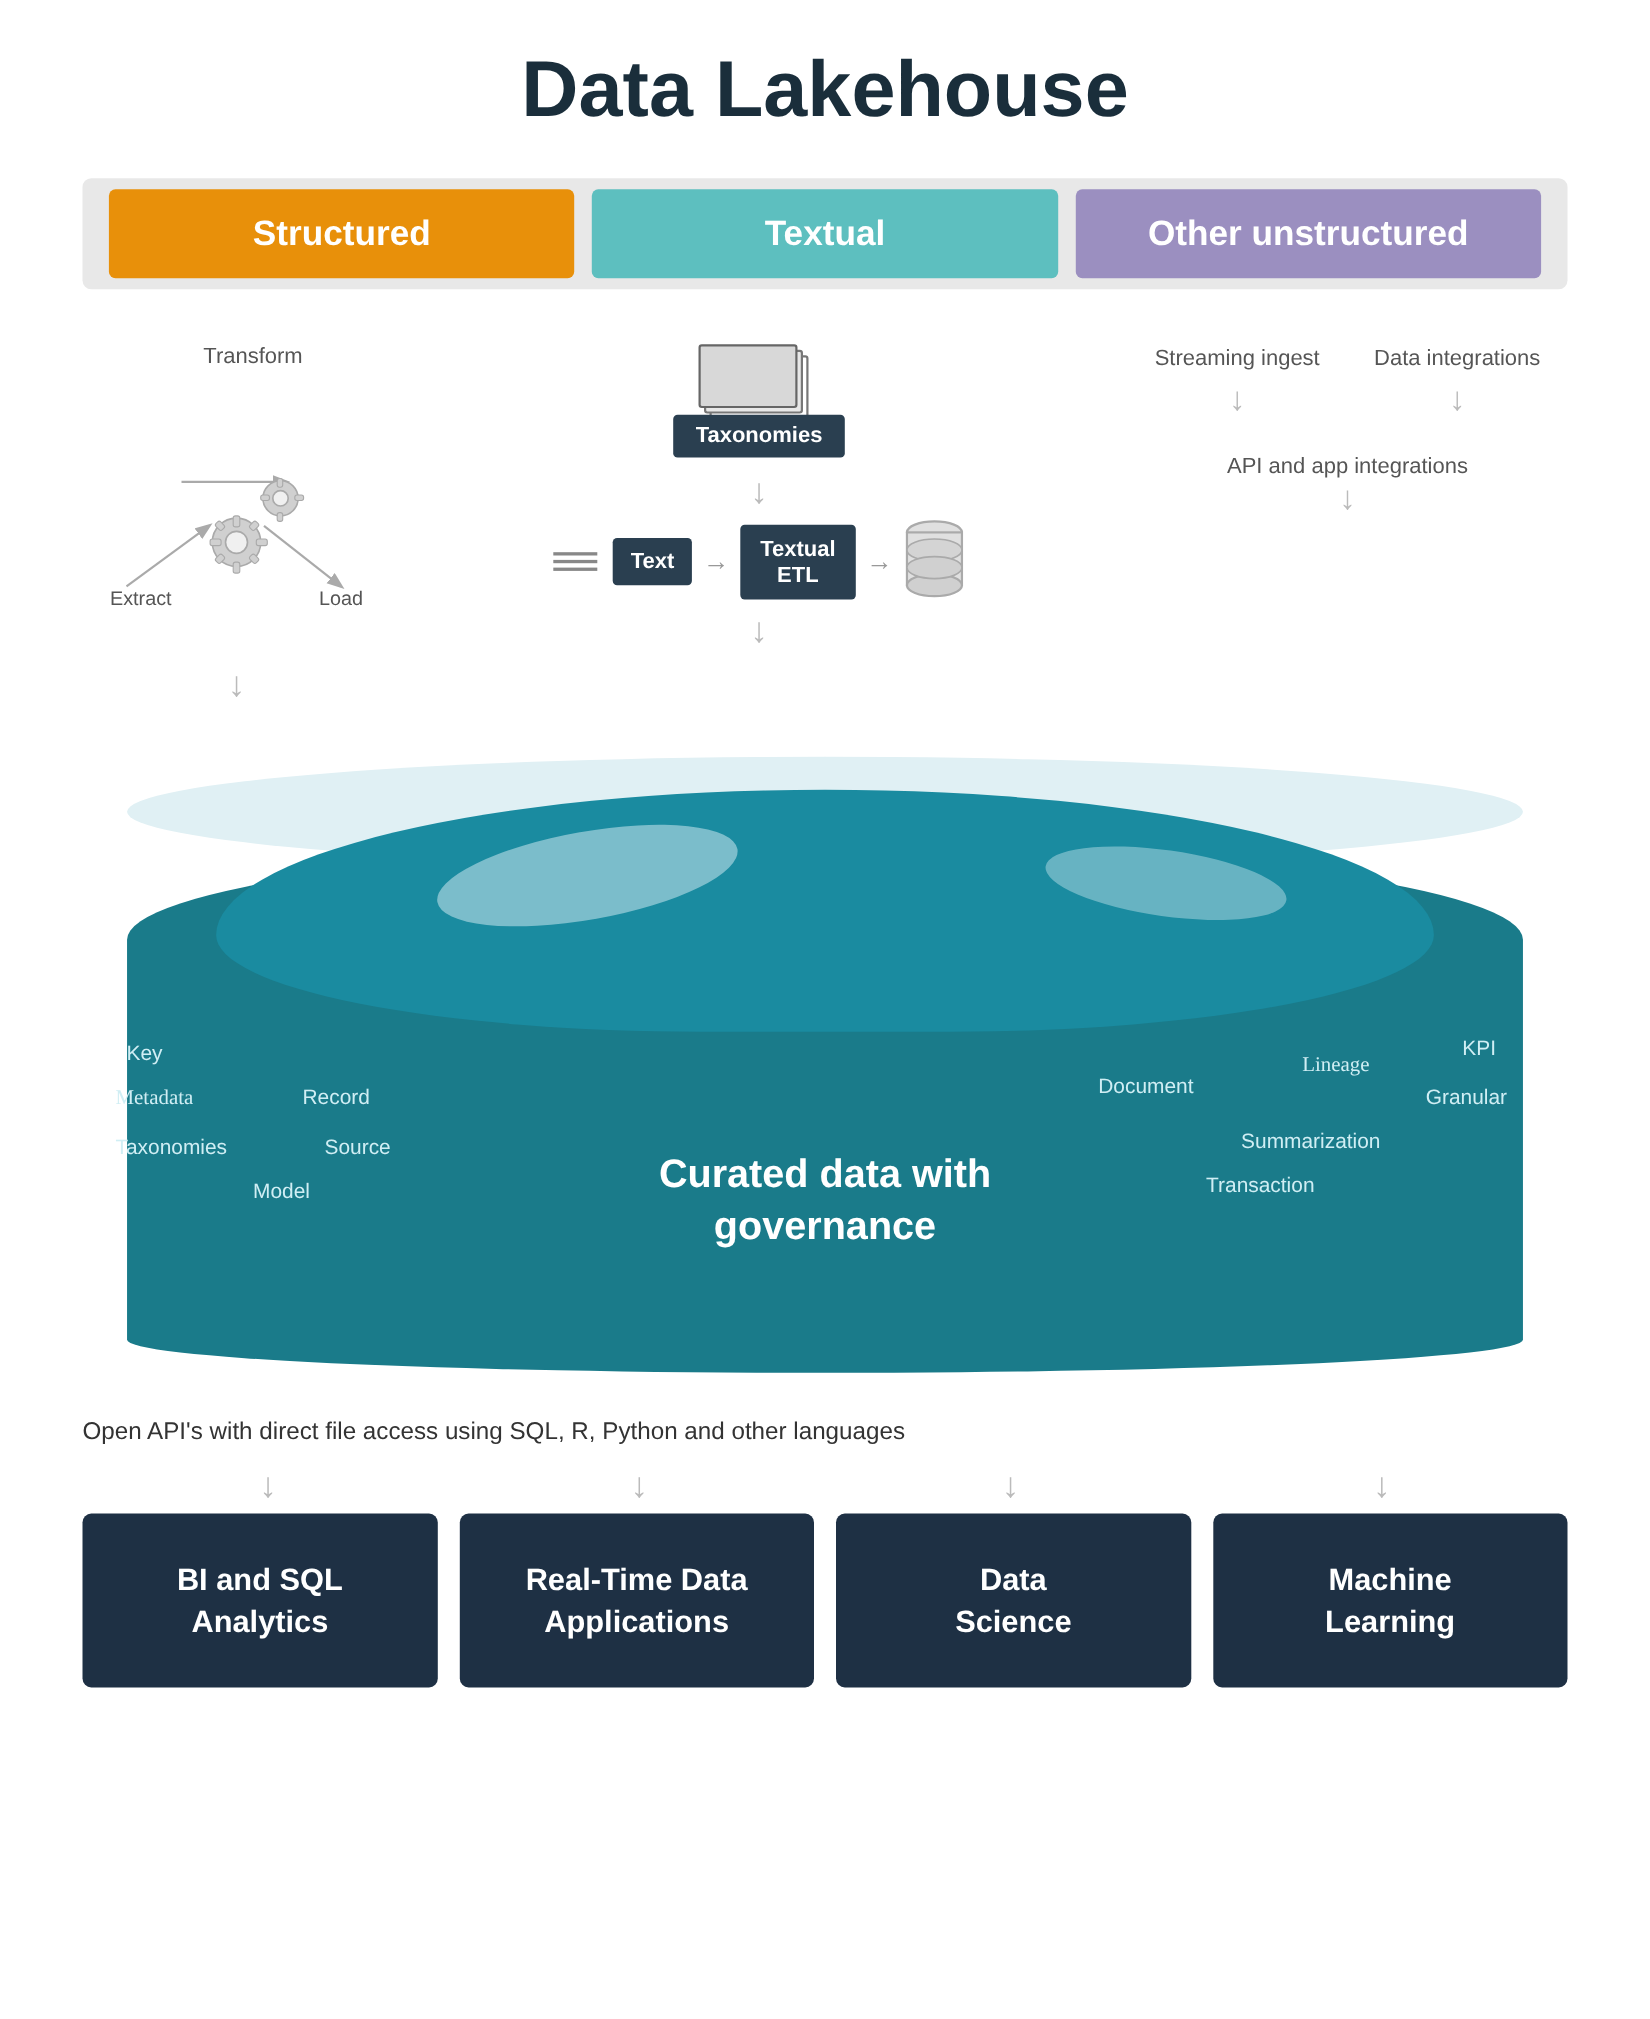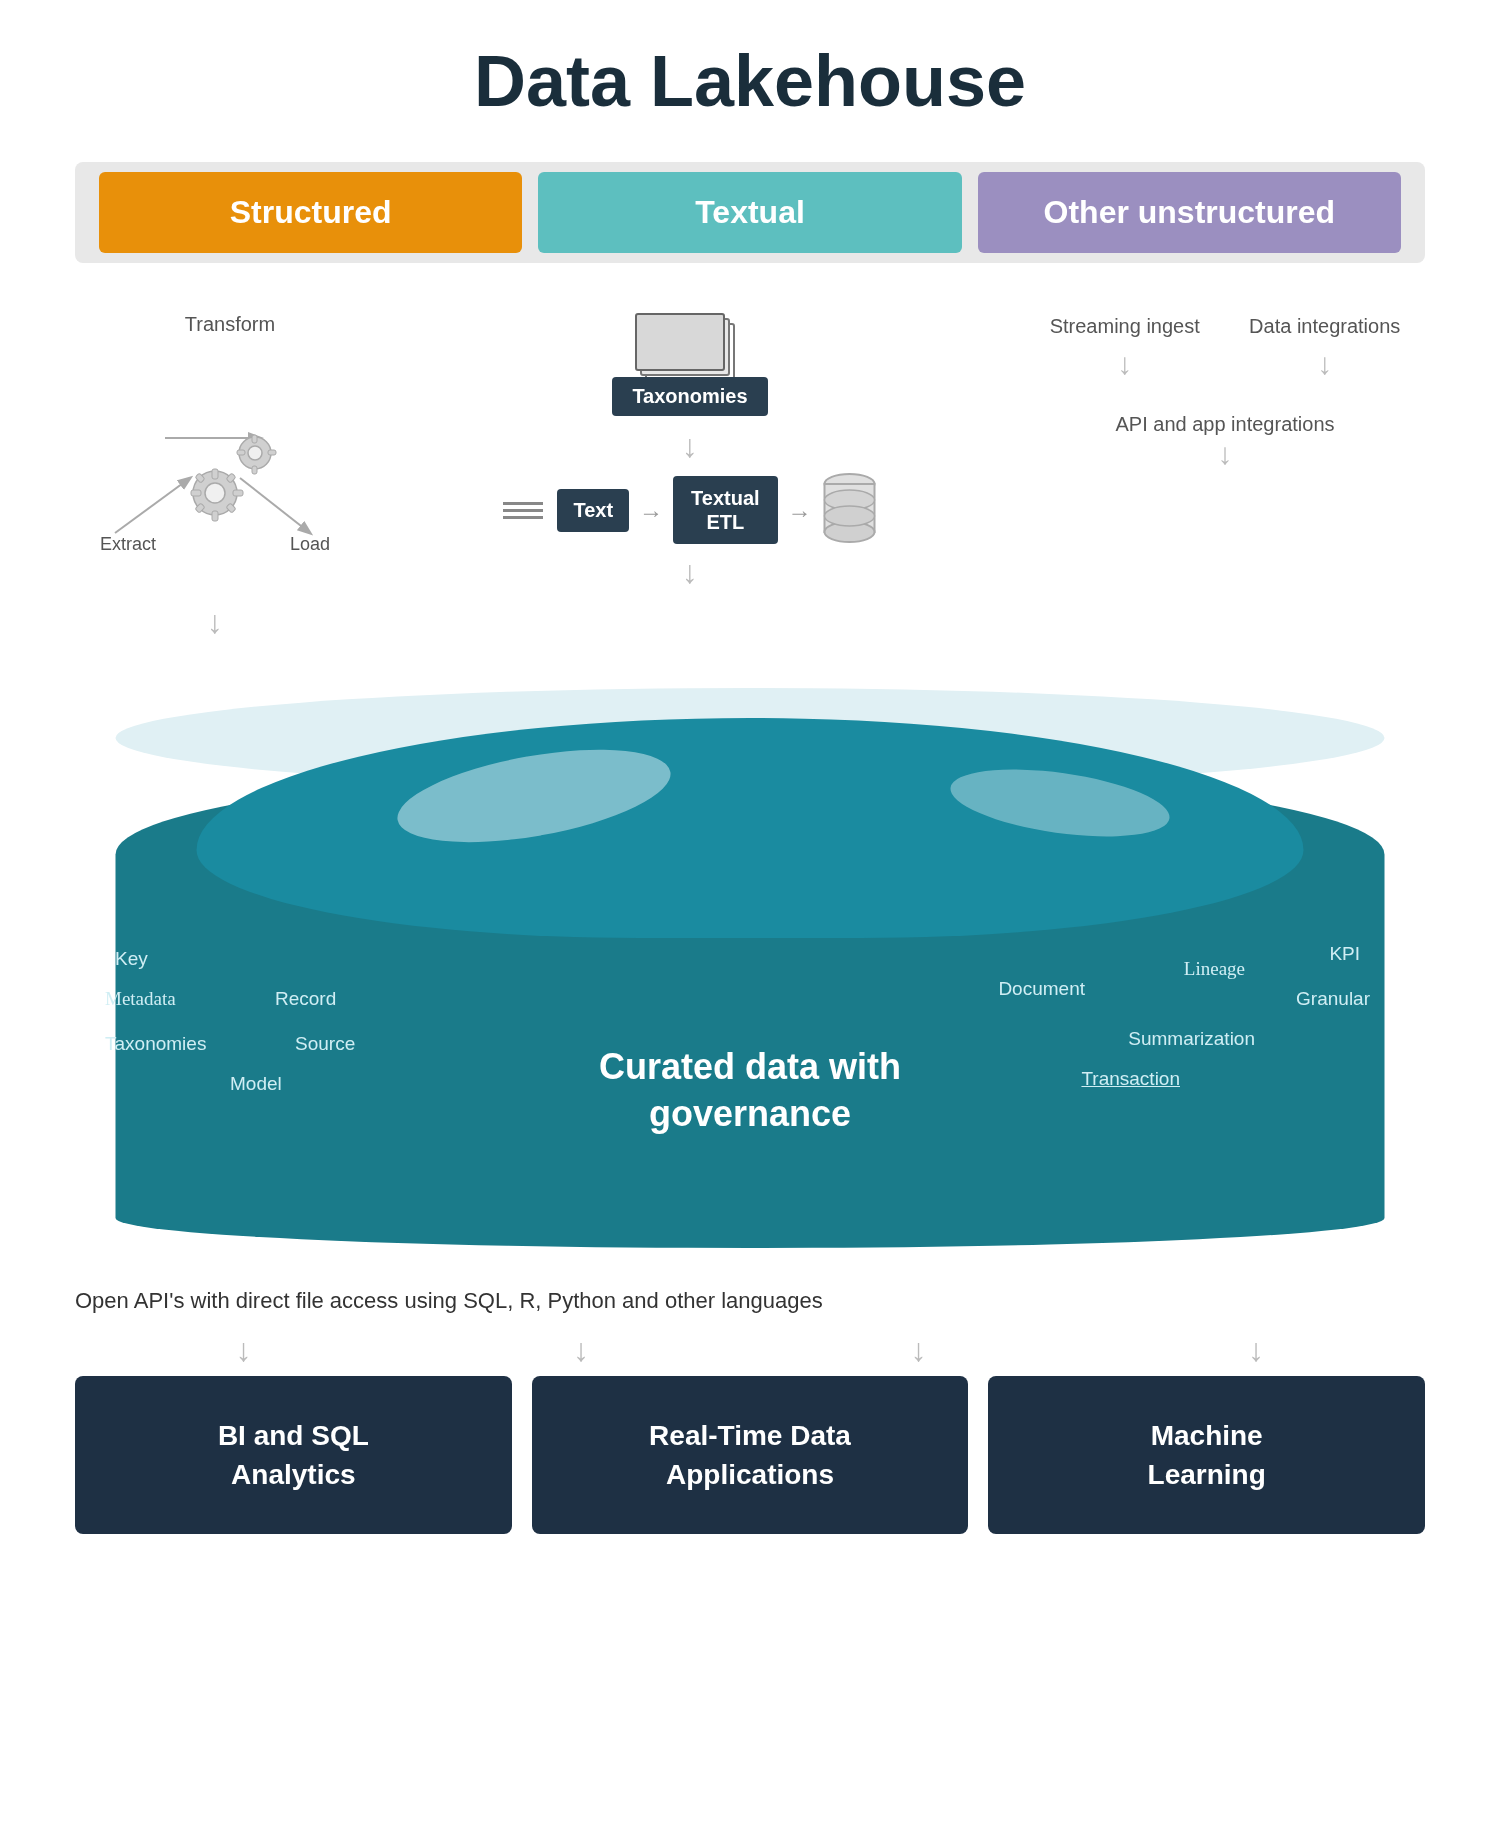--- a/index.html
+++ b/index.html
@@ -287,21 +287,21 @@
     .tag-metadata { top: 300px; left: 30px; font-family: Liberation Serif, serif; }
     .tag-taxonomies { top: 345px; left: 30px; }
     .tag-source { top: 345px; left: 220px; }
     .tag-model { top: 385px; left: 155px; }
     .tag-record { top: 300px; left: 200px; }
     .tag-document { top: 290px; right: 340px; }
     .tag-lineage { top: 270px; right: 180px; font-family: Liberation Serif, serif; }
     .tag-kpi { top: 255px; right: 65px; }
     .tag-granular { top: 300px; right: 55px; }
     .tag-summarization { top: 340px; right: 170px; }
-    .tag-transaction { top: 380px; right: 245px; text-decoration: underline; }
+    .tag-transaction { top: 380px; right: 230px; }
 
     
     .open-api-text {
       font-size: 22px;
       color: #333;
       text-align: left;
       width: 100%;
       max-width: 1350px;
       margin: 10px 0 20px;
     }
@@ -519,14 +519,15 @@
     <span class="arrow-down">↓</span>
   </div>
   <div class="output-col">
     <span class="arrow-down">↓</span>
   </div>
 </div>
 
 <div class="output-boxes">
   <div class="output-box">BI and SQL<br>Analytics</div>
   <div class="output-box">Real-Time Data<br>Applications</div>
+  <div class="output-box">Data<br>Science</div>
   <div class="output-box">Machine<br>Learning</div>
 </div>
 
 </body></html>

